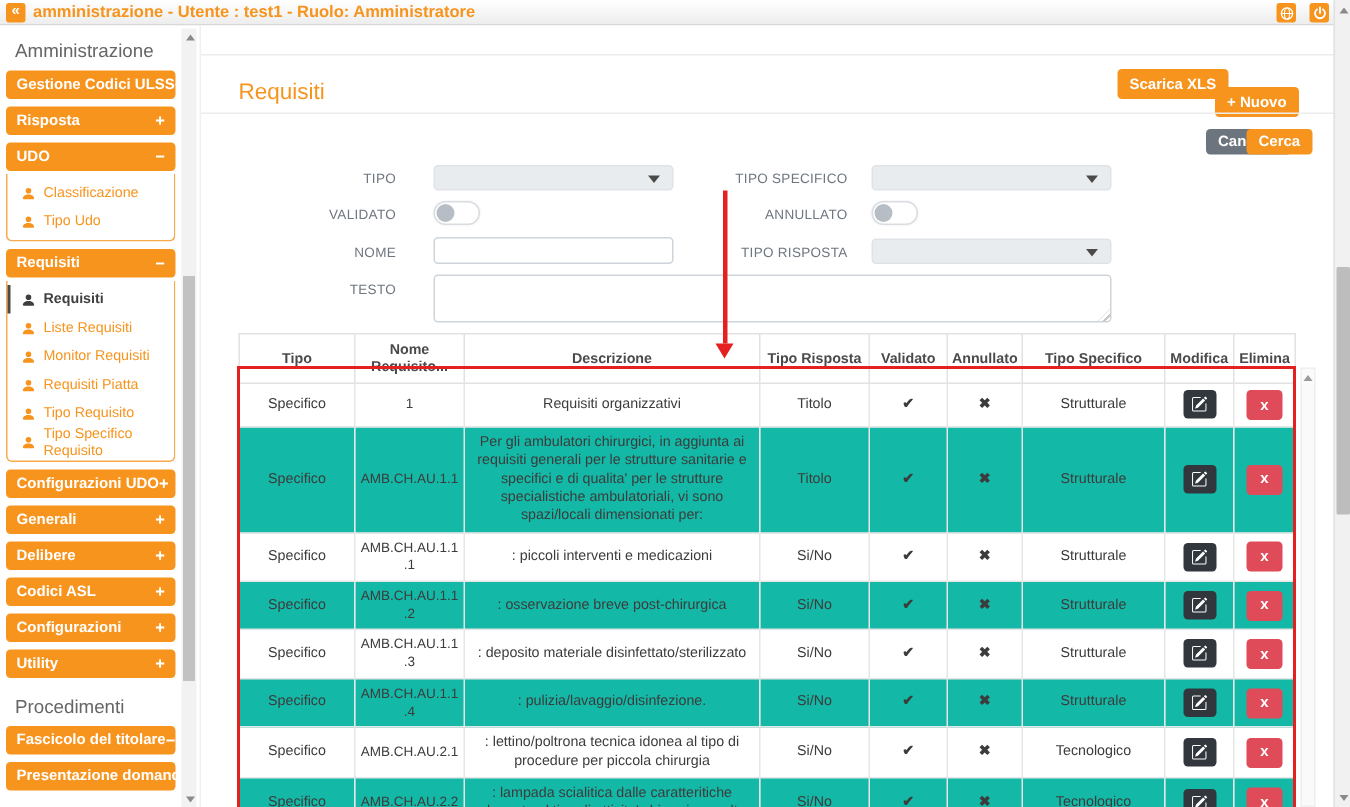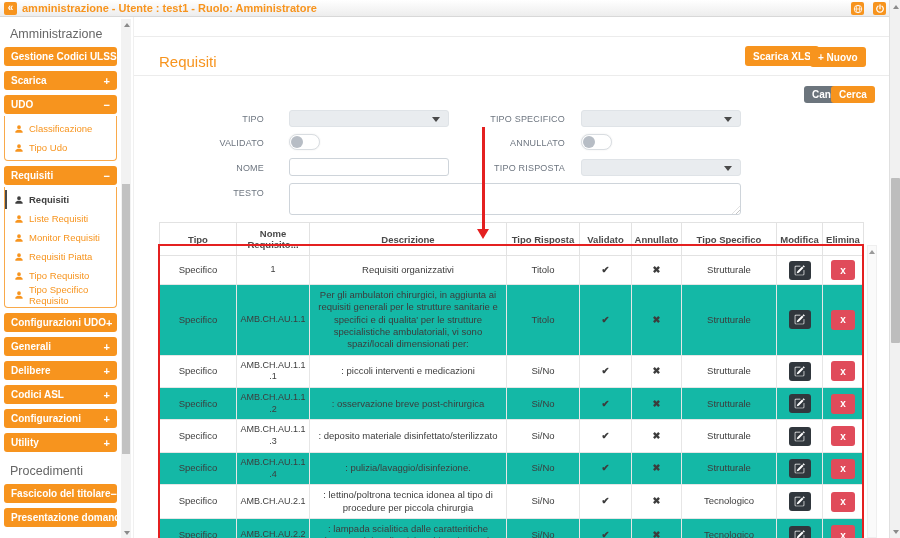--- a/index.html
+++ b/index.html
@@ -49,21 +49,21 @@
   
   .main{position:absolute; left:133px; top:17px; width:756px; height:521px; background:#fff; overflow:hidden; border-left:1px solid #f0f0f0;}
   .top-rule{position:absolute; left:0; top:19px; width:100%; height:1px; background:#ececec;}
   .page-title{position:absolute; left:25px; top:36px; color:var(--accent); font-size:15px;}
   .hdr-rule{position:absolute; left:0; top:58px; width:100%; height:1px; background:#ececec;}
   .btn{position:absolute; height:20px; border:none; border-radius:3px; color:#fff;
     font-family:"Liberation Sans",sans-serif; font-size:10px; font-weight:bold; padding:0 8px; cursor:pointer;}
   .btn.orange{background:var(--accent);}
   .btn.gray{background:var(--gray-btn);}
   .btn-scarica{left:611px; top:29px;}
-  .btn-nuovo{left:676px; top:30px;}
+  .btn-nuovo{left:676px; top:41px;}
   .btn-cancella{left:645px; top:69px; height:17px;margin-left:25px;}
   .btn-cerca{left:697px; top:69px; height:17px;}
 
   
   .flabel{position:absolute; width:122px; text-align:right; font-size:9px; color:#6e7680; letter-spacing:.2px;}
   .fselect{position:absolute; width:160px; height:17px; background:#e9ecef; border:1px solid #dfe3e7; border-radius:3px; cursor:pointer;}
   .fselect .caret{position:absolute; right:8px; top:6px; width:0; height:0;
     border-left:4px solid transparent; border-right:4px solid transparent; border-top:5px solid #4a4a4a;}
   .ftext{position:absolute; border:1px solid #ced4da; border-radius:3px; background:#fff;
     font-family:"Liberation Sans",sans-serif; font-size:10px; padding:2px 5px; color:#333;}
@@ -127,21 +127,21 @@
   </div>
 
   <div class="sidebar">
     <div class="side-menu" id="sidebar-menu">
         <div class="side-header">Amministrazione</div>
         <div class="sbtn">
           <span class="lbl">Gestione Codici ULSS</span>
           <span class="tgl">+</span>
         </div>
         <div class="sbtn">
-          <span class="lbl">Scarica</span>
+          <span class="lbl">Risposta</span>
           <span class="tgl">+</span>
         </div>
         <div class="sbtn">
           <span class="lbl">UDO</span>
           <span class="tgl">−</span>
         </div>
         <div class="subbox">
           <div class="subitem">
             <svg viewBox="0 0 16 16" fill="currentColor">
               <path d="M3 14s-1 0-1-1 1-4 6-4 6 3 6 4-1 1-1 1H3zm5-6a3 3 0 1 0 0-6 3 3 0 0 0 0 6z"></path>

